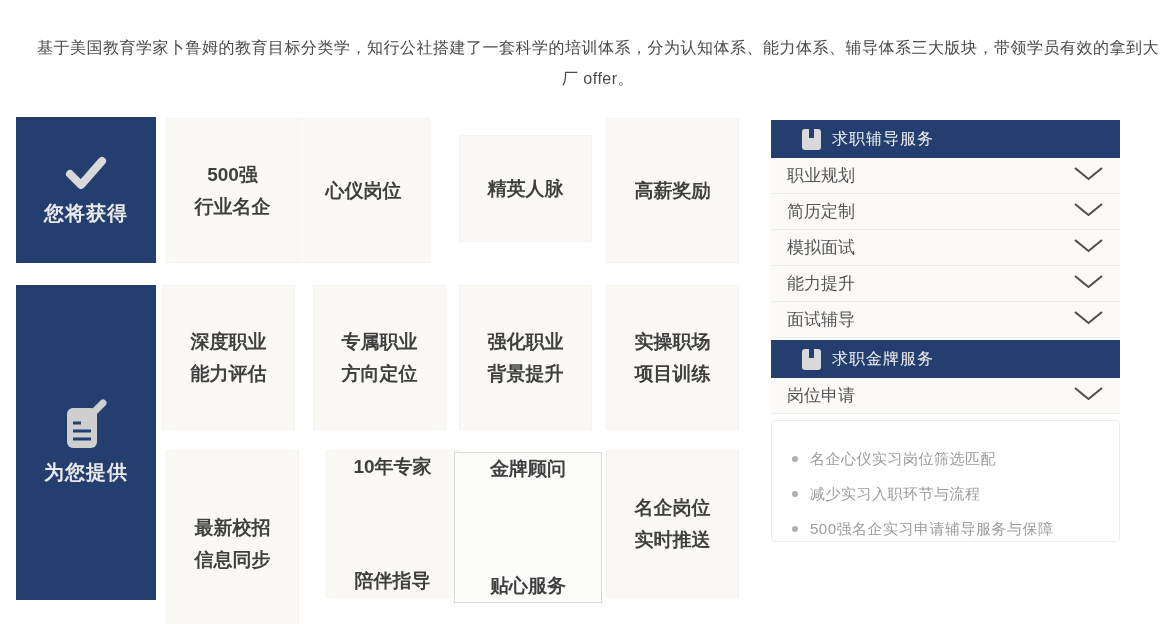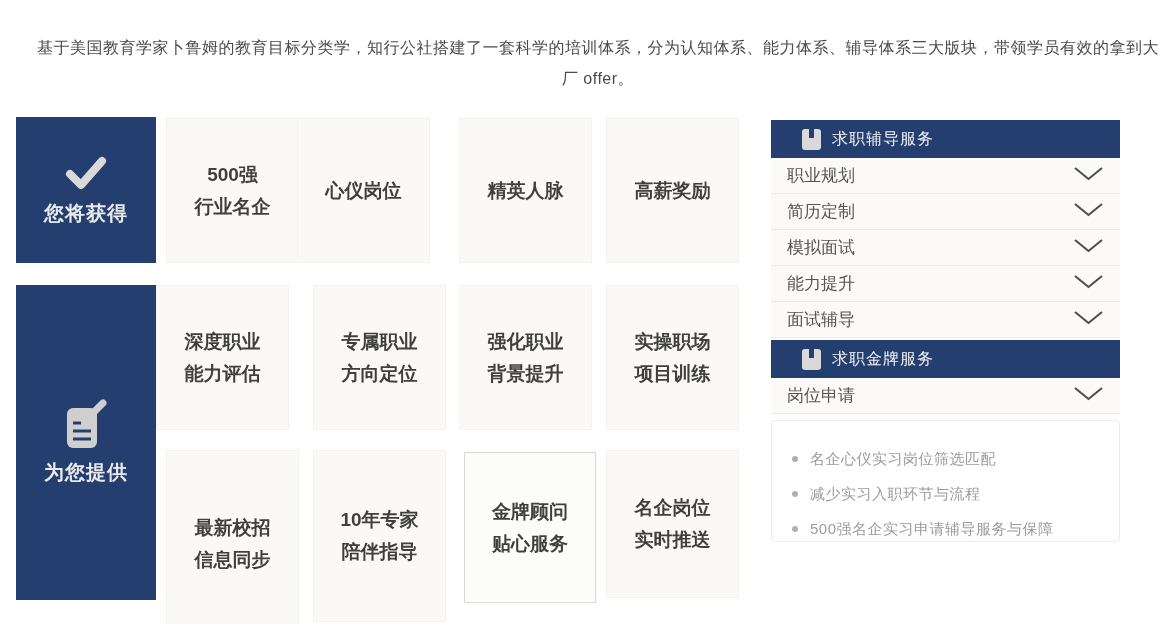--- a/index.html
+++ b/index.html
@@ -98,53 +98,53 @@
     <span class="rail-label">为您提供</span>
   </div>
 
   <div class="card" style="left:150px; top:118px; height:145px;">
     <span>500强</span>
     <span>行业名企</span>
   </div>
   <div class="card" style="left:281px; top:118px; height:145px;">
     <span>心仪岗位</span>
   </div>
-  <div class="card" style="left:443px; top:118px; height:145px;text-align:center;">
+  <div class="card" style="left:443px; top:135px; height:107px;text-align:center;">
     <span>精英人脉</span>
   </div>
   <div class="card" style="left:590px; top:118px; height:145px;">
     <span>高薪奖励</span>
   </div>
 
-  <div class="card" style="left:140px; top:285px; height:145px;">
+  <div class="card" style="left:146px; top:285px; height:145px;">
     <span>深度职业</span>
     <span>能力评估</span>
   </div>
   <div class="card" style="left:297px; top:285px; height:145px;">
     <span>专属职业</span>
     <span>方向定位</span>
   </div>
   <div class="card" style="left:443px; top:285px; height:145px;">
     <span>强化职业</span>
     <span>背景提升</span>
   </div>
   <div class="card" style="left:590px; top:285px; height:145px;">
     <span>实操职场</span>
     <span>项目训练</span>
   </div>
 
   <div class="card" style="left:150px; top:450px; height:188px;">
     <span>最新校招</span>
     <span>信息同步</span>
   </div>
-  <div class="card" style="left:297px; top:450px; height:172px;">
+  <div class="card" style="left:310px; top:450px; height:148px;justify-content:space-between;">
     <span>10年专家</span>
     <span>陪伴指导</span>
   </div>
-  <div class="card hl" style="left:448px; top:452px; width:132px; height:151px;">
+  <div class="card hl" style="left:438px; top:452px; width:148px; height:151px;justify-content:space-between;">
     <span>金牌顾问</span>
     <span>贴心服务</span>
   </div>
   <div class="card" style="left:590px; top:450px; height:148px;">
     <span>名企岗位</span>
     <span>实时推送</span>
   </div>
 
   <div class="sidebar">
 

